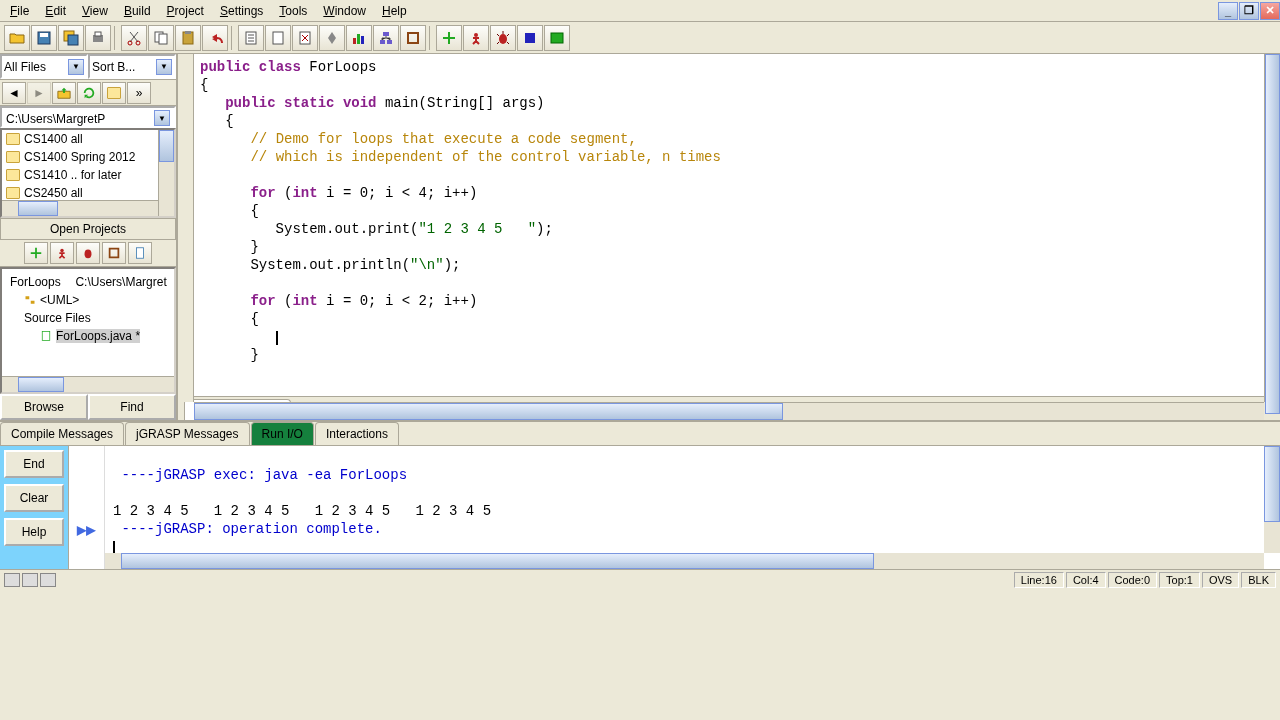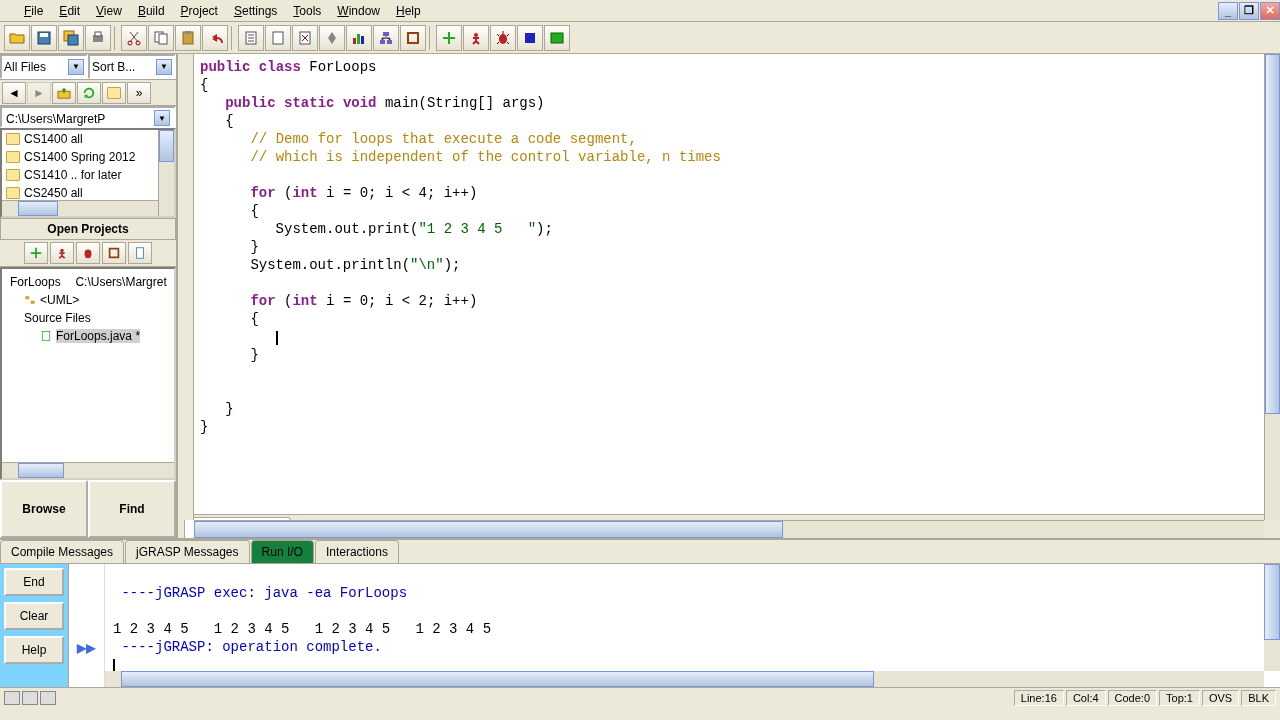--- a/index.html
+++ b/index.html
@@ -1,53 +1,53 @@
 <!DOCTYPE html>
 <html><head>
 <meta charset="utf-8">
 <style>
 * { box-sizing: border-box; margin: 0; padding: 0; }
 body { font-family: Tahoma, Arial, sans-serif; font-size: 12px; background: #ece9d8; width: 1280px; height: 720px; overflow: hidden; }
-.menubar { display: flex; align-items: center; height: 22px; background: #ece9d8; border-bottom: 1px solid #aca899; padding-left: 16px; }
+.menubar { display: flex; align-items: center; height: 22px; background: #ece9d8; border-bottom: 1px solid #aca899; padding-left: 2px; }
 .menubar span { padding: 2px 8px; cursor: default; }
 .menubar span:first-letter { text-decoration: underline; }
 .win-controls { margin-left: auto; display: flex; }
 .win-btn { width: 20px; height: 18px; border: 1px solid #7a96df; background: linear-gradient(#e5eefc,#b0c4de); display: flex; align-items: center; justify-content: center; font-size: 11px; font-weight: bold; margin-left: 1px; cursor: default; }
 .win-btn.close { background: linear-gradient(#f5a7a0,#e36a5c); color: #fff; }
 .toolbar { display: flex; align-items: center; height: 32px; background: #ece9d8; border-bottom: 1px solid #aca899; padding: 2px 4px; gap: 1px; }
 .tbtn { width: 26px; height: 26px; border: 1px solid #aca899; background: linear-gradient(#fdfdfa,#e8e4d4); display: flex; align-items: center; justify-content: center; cursor: default; }
 .tbtn svg { width: 16px; height: 16px; }
 .tsep { width: 4px; height: 24px; border-left: 1px solid #aca899; margin: 0 2px; }
-.main { display: flex; height: 484px; }
+.main { display: flex; height: 366px; }
 .left { width: 178px; display: flex; flex-direction: column; border-right: 2px solid #aca899; background: #ece9d8; }
 .filter-row { display: flex; height: 26px; border-bottom: 1px solid #aca899; }
 .combo { flex: 1; border: 2px inset #fff; background: #fff; display: flex; align-items: center; padding: 0 2px; font-size: 12px; }
 .combo-arrow { width: 16px; height: 16px; background: linear-gradient(#e5eefc,#b0c4de); border: 1px solid #7a96df; display: flex; align-items: center; justify-content: center; margin-left: auto; font-size: 8px; }
 .nav-row { display: flex; align-items: center; height: 26px; border-bottom: 1px solid #aca899; padding: 2px; gap: 1px; }
 .nav-btn { width: 24px; height: 22px; border: 1px solid #aca899; background: linear-gradient(#fdfdfa,#e8e4d4); display: flex; align-items: center; justify-content: center; }
 .path-row { height: 22px; border: 2px inset #fff; background: #fff; display: flex; align-items: flex-end; padding: 0 4px; overflow: hidden; }
 .tree { flex: 0 0 90px; background: #fff; border: 2px inset #d4d0c8; overflow: hidden; position: relative; }
 .tree-scroll { position:absolute; right:0; top:0; bottom:0; width:16px; background:#e8e4d4; border-left:1px solid #aca899;}
 .tree-scroll .thumb{position:absolute;top:0;left:0;right:0;height:32px;background:linear-gradient(#e5eefc,#b0c4de);border:1px solid #7a96df;}
 .tree-hscroll{position:absolute;left:0;right:16px;bottom:0;height:16px;background:#e8e4d4;border-top:1px solid #aca899;}
 .tree-hscroll .thumb{position:absolute;left:16px;top:0;bottom:0;width:40px;background:linear-gradient(#e5eefc,#b0c4de);border:1px solid #7a96df;}
 .tree-item { display: flex; align-items: center; padding: 2px 4px; gap: 4px; }
 .folder-icon { width: 14px; height: 12px; background: #fce79a; border: 1px solid #c9a33b; border-radius: 1px; }
-.projects-header { background: #ece9d8; text-align: center; font-weight: bold; padding: 3px; border: 1px solid #aca899; }
+.projects-header { background: #ece9d8; text-align: center; font-weight: normal; padding: 3px; border: 1px solid #aca899; }
 .proj-icons { display: flex; gap: 2px; padding: 2px; justify-content: center; border-bottom:1px solid #aca899;}
 .proj-icon { width: 24px; height: 22px; border: 1px solid #aca899; background: linear-gradient(#fdfdfa,#e8e4d4); display:flex;align-items:center;justify-content:center;}
 .proj-tree { flex: 1; background: #fff; border: 2px inset #d4d0c8; padding: 4px; position:relative;}
 .proj-tree-item { padding: 2px 2px 2px 4px; display:flex;align-items:center;gap:4px;}
 .proj-tree-item.indent1 { padding-left: 18px; }
 .proj-tree-item.indent2 { padding-left: 34px; }
 .proj-tree-item.sel span.label { background: #d0d0d0; }
 .proj-hscroll{position:absolute;left:0;right:0;bottom:0;height:16px;background:#e8e4d4;border-top:1px solid #aca899;}
 .proj-hscroll .thumb{position:absolute;left:16px;top:0;bottom:0;width:46px;background:linear-gradient(#e5eefc,#b0c4de);border:1px solid #7a96df;}
 .btn-row { display: flex; }
-.sidebtn { flex: 1; padding: 20px; border: 2px outset #fff; background: #ece9d8; text-align: center; cursor: default; font-weight: bold; }
+.sidebtn { flex: 1; padding: 4px; border: 2px outset #fff; background: #ece9d8; text-align: center; cursor: default; }
 .editor-area { flex: 1; display: flex; flex-direction: column; background: #fff; position: relative; }
 .gutter { position:absolute; left:0; top:0; bottom:18px; width:16px; background:#ece9d8; border-right:1px solid #aca899;}
 .editor { flex: 1; font-family: "Courier New", monospace; font-size: 14px; padding: 4px 8px 4px 22px; white-space: pre; line-height: 18px; overflow:hidden;}
 .editor-vscroll{position:absolute;right:0;top:0;bottom:18px;width:16px;background:#e8e4d4;border-left:1px solid #aca899;}
 .editor-vscroll .thumb{position:absolute;left:0;right:0;top:0;height:360px;background:linear-gradient(90deg,#e5eefc,#b0c4de);border:1px solid #7a96df;}
 .editor-hscroll{position:absolute;left:16px;right:16px;bottom:0;height:18px;background:#e8e4d4;border-top:1px solid #aca899;}
 .editor-hscroll .thumb{position:absolute;left:0;top:0;bottom:0;width:55%;background:linear-gradient(#e5eefc,#b0c4de);border:1px solid #7a96df;}
 .kw { color: #8a1f8a; font-weight: bold; }
 .str { color: #006400; }
 .cmt { color: #b8860b; }

